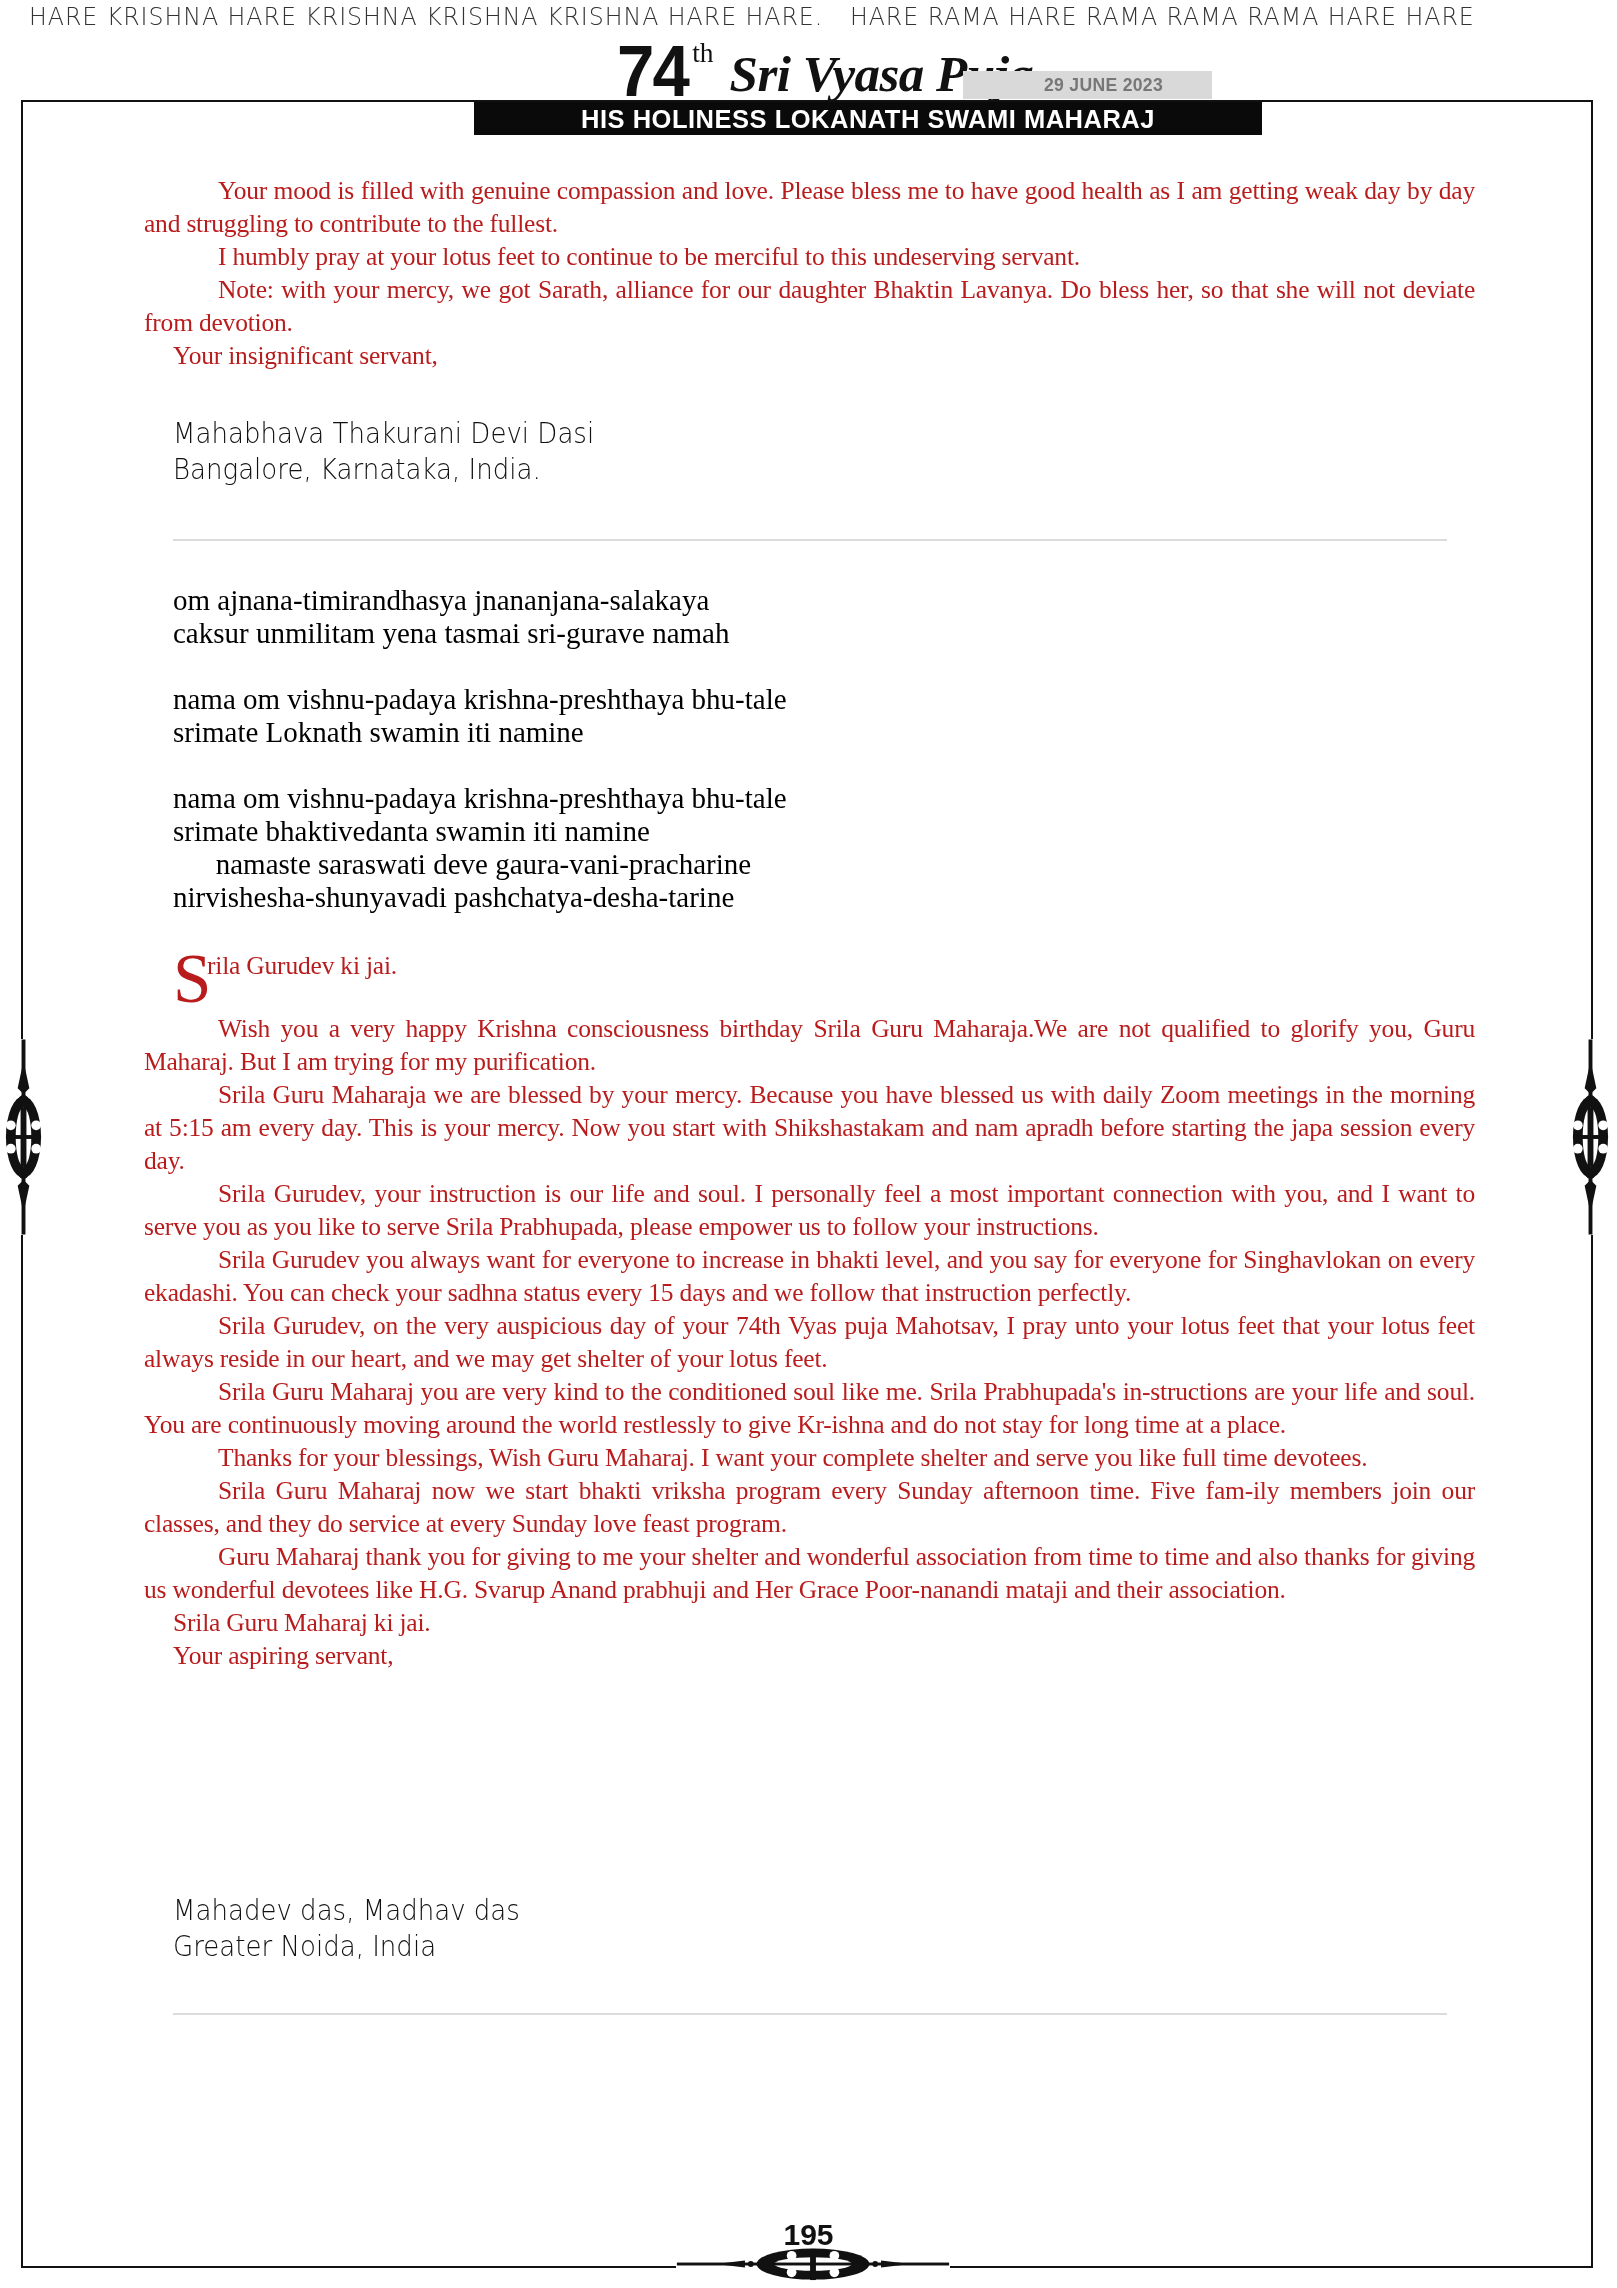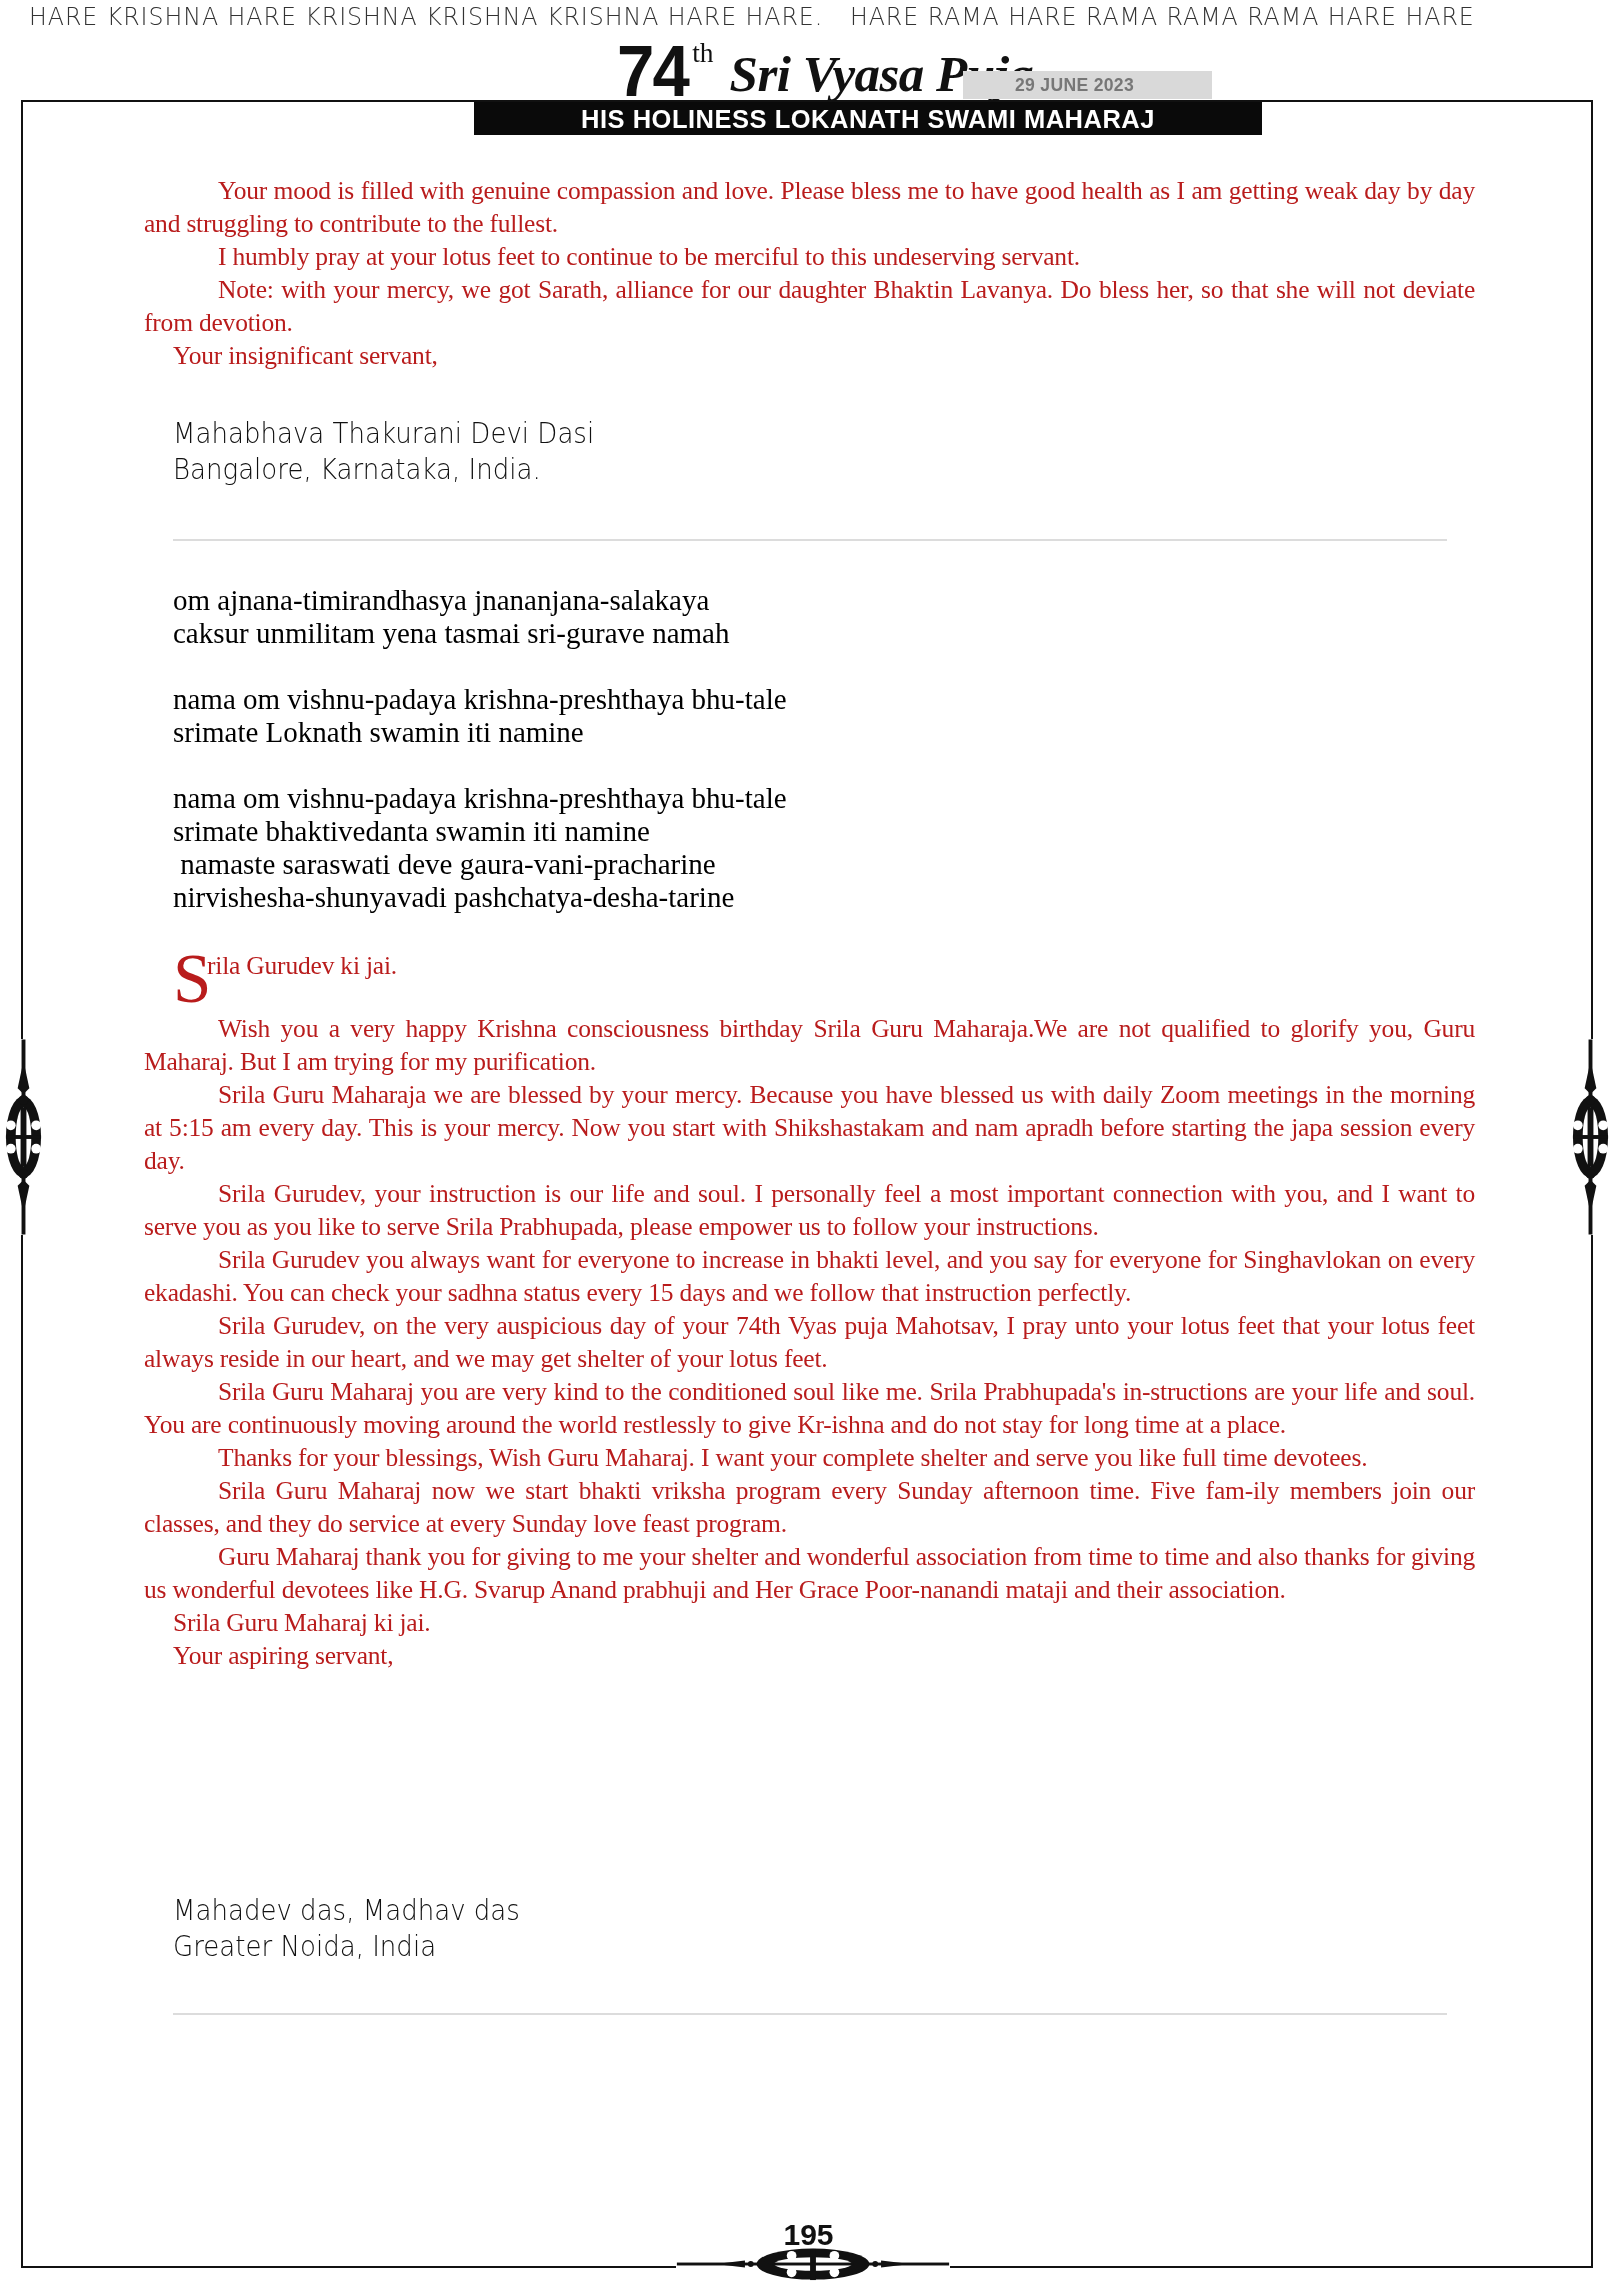--- a/index.html
+++ b/index.html
@@ -4,21 +4,21 @@
 <style>
   html, body { margin: 0; padding: 0; background: #ffffff; }
   body { width: 1617px; height: 2289px; position: relative; overflow: hidden; font-family: "Liberation Serif", serif; color: #111; }
   .mantra-top { position: absolute; top: 0; left: 29px; width: 1568px; height: 33px; font-family: "DejaVu Sans", sans-serif; font-weight: 200; font-size: 25.5px; letter-spacing: 1px; color: #333; white-space: nowrap; line-height: 33px; transform: scaleX(0.93); transform-origin: left top; }
   .mantra-top span { margin-right: 19.6px; }
   .frame { position: absolute; left: 20.6px; top: 100px; width: 1568px; height: 2164px; border: 2.9px solid #111; box-sizing: content-box; }
   .title-wrap { position: absolute; left: 617px; top: 37px; height: 65px; display: flex; align-items: flex-end; white-space: nowrap; }
   .title-74 { font-family: "Liberation Sans", sans-serif; font-weight: 900; font-size: 73px; line-height: 63px; letter-spacing: -2px; transform: scaleX(0.92); transform-origin: left bottom; display: inline-block; }
   .title-sup { font-family: "Liberation Serif", serif; font-weight: normal; font-size: 27.4px; position: relative; top: -33px; margin-left: -2px; margin-right: 16px; }
   .title-main { font-family: "Liberation Serif", serif; font-weight: 900; font-size: 51px; line-height: 55px; letter-spacing: -0.5px; font-style: italic; }
-  .date-badge { position: absolute; left: 963px; top: 71px; width: 249px; height: 28px; background: #d9d9d9; color: #777; font-family: "Liberation Sans", sans-serif; font-weight: bold; font-size: 17.6px; line-height: 29px; padding-left: 52px; box-sizing: border-box; letter-spacing: 0.3px; }
+  .date-badge { position: absolute; left: 963px; top: 71px; width: 249px; height: 28px; background: #d9d9d9; color: #777; font-family: "Liberation Sans", sans-serif; font-weight: bold; font-size: 17.6px; line-height: 29px; padding-left: 81px; box-sizing: border-box; letter-spacing: 0.3px; }
   .banner { position: absolute; left: 474px; top: 102px; width: 788px; height: 33px; background: #0a0a0a; color: #fff; font-family: "Liberation Sans", sans-serif; font-weight: bold; font-size: 25.5px; line-height: 35px; text-align: center; letter-spacing: 0.5px; z-index: 2; }
   .body-text { position: absolute; left: 144px; width: 1331px; font-size: 25.5px; line-height: 33px; font-family: "Liberation Serif", serif; color: #b91c1c; letter-spacing: -0.2px; }
   .para { margin: 0; text-align: justify; text-align-last: left; }
   .para.indent { text-indent: 74px; }
   .plain { margin: 0; padding-left: 29px; }
   .sig { position: absolute; left: 173px; font-family: "DejaVu Sans", sans-serif; font-size: 28px; line-height: 36px; color: #111; font-weight: 300; transform: scaleX(0.93); transform-origin: left top; }
   .divider { position: absolute; left: 173px; width: 1274px; height: 2px; background: #dcdcdc; }
   .verses { position: absolute; left: 173px; font-size: 29px; line-height: 33px; color: #000000; }
   .verses p { margin: 0; }
   .verses .gap { height: 33px; }
@@ -62,21 +62,21 @@
 
 <div class="verses" style="top:584px;">
   <p>om ajnana-timirandhasya jnananjana-salakaya</p>
   <p>caksur unmilitam yena tasmai sri-gurave namah</p>
   <div class="gap"></div>
   <p>nama om vishnu-padaya krishna-preshthaya bhu-tale</p>
   <p>srimate Loknath swamin iti namine</p>
   <div class="gap"></div>
   <p>nama om vishnu-padaya krishna-preshthaya bhu-tale</p>
   <p>srimate bhaktivedanta swamin iti namine</p>
-  <p style="white-space:pre;"> namaste saraswati deve gaura-vani-pracharine</p>
+  <p style="white-space:pre;text-align:center;"> namaste saraswati deve gaura-vani-pracharine</p>
   <p>nirvishesha-shunyavadi pashchatya-desha-tarine</p>
 </div>
 
 <div class="body-text" style="top:949px;">
   <div class="dropcap-line" style="height:63px;">
     <span class="dropcap">S</span>
     <span class="dropcap-rest">rila Gurudev ki jai.</span>
   </div>
   <p class="para indent">Wish you a very happy Krishna consciousness birthday Srila Guru Maharaja.We are not qualified to glorify you, Guru Maharaj. But I am trying for my purification.</p>
   <p class="para indent">Srila Guru Maharaja we are blessed by your mercy. Because you have blessed us with daily Zoom meetings in the morning at 5:15 am every day. This is your mercy. Now you start with Shikshastakam and nam apradh before starting the japa session every day.</p>

